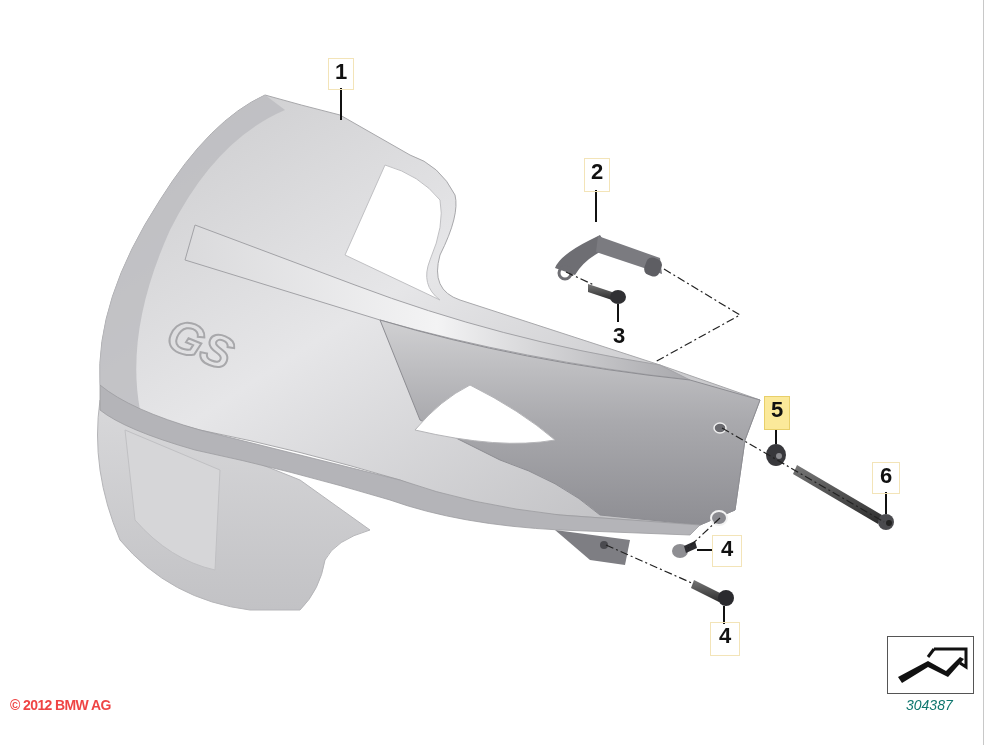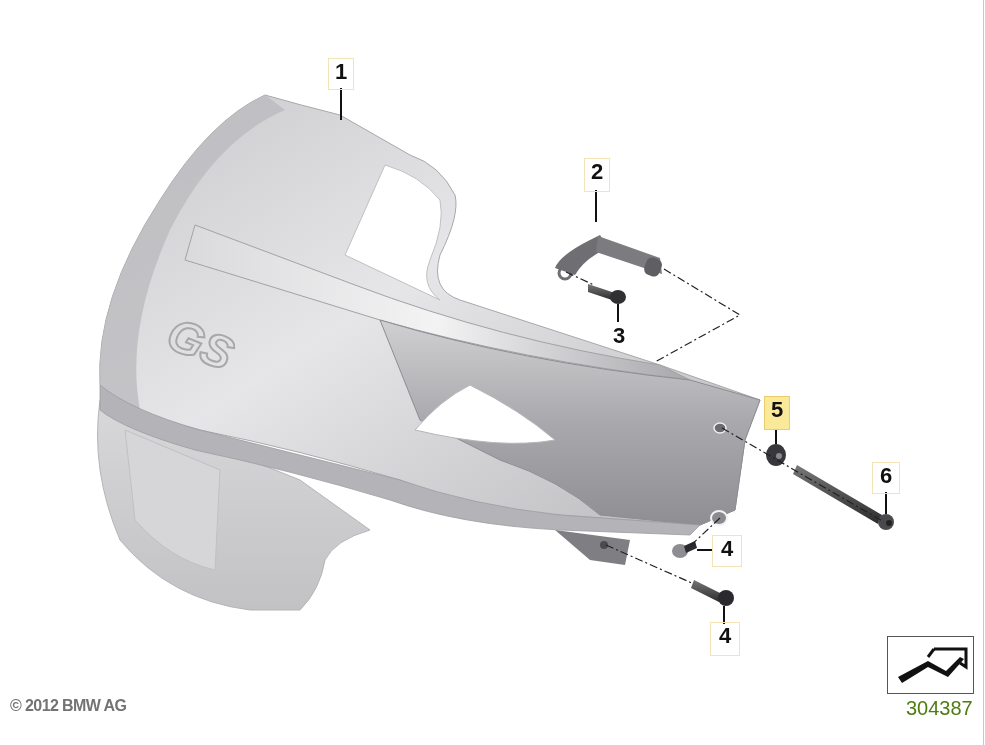--- a/index.html
+++ b/index.html
@@ -5,24 +5,24 @@
   html, body { margin: 0; padding: 0; background: #ffffff; }
   body { width: 985px; height: 745px; position: relative; overflow: hidden;
          font-family: "Liberation Sans", sans-serif; }
   .frame { position: absolute; left: 0; top: 0; width: 983px; height: 745px;
            border-right: 1px solid #c8c8c8; background: #ffffff; }
   .canvas { position: absolute; left: 0; top: 0; width: 985px; height: 745px; }
   .callout { position: absolute; font-weight: bold; color: #111;
              font-size: 22px; line-height: 26px; text-align: center;
              border: 1px solid #f3e4b8; background: rgba(255,255,255,0); }
   .callout.hl { background: #fbe99a; border-color: #e8cf6a; }
-  .copyright { position: absolute; left: 10px; top: 697px; font-size: 16px;
-               font-weight: bold; color: #737373; letter-spacing: -0.6px; }
-  .diagram-number { position: absolute; left: 906px; top: 697px; font-size: 20px;
-                    color: #4d7c0f; }
+  .copyright { position: absolute; left: 10px; top: 697px; font-size: 14px;
+               font-weight: bold; color: #ef4444; letter-spacing: -0.6px; }
+  .diagram-number { position: absolute; left: 906px; top: 697px; font-size: 14px;
+                    color: #0f766e; font-style: italic; }
   .nav-box { position: absolute; left: 887px; top: 636px; width: 85px; height: 56px;
              border: 1px solid #555; background: #fff; }
 </style>
 </head>
 <body>
 
 <div class="frame"></div>
 
 <svg class="canvas" viewBox="0 0 985 745" xmlns="http://www.w3.org/2000/svg">
   <defs>

